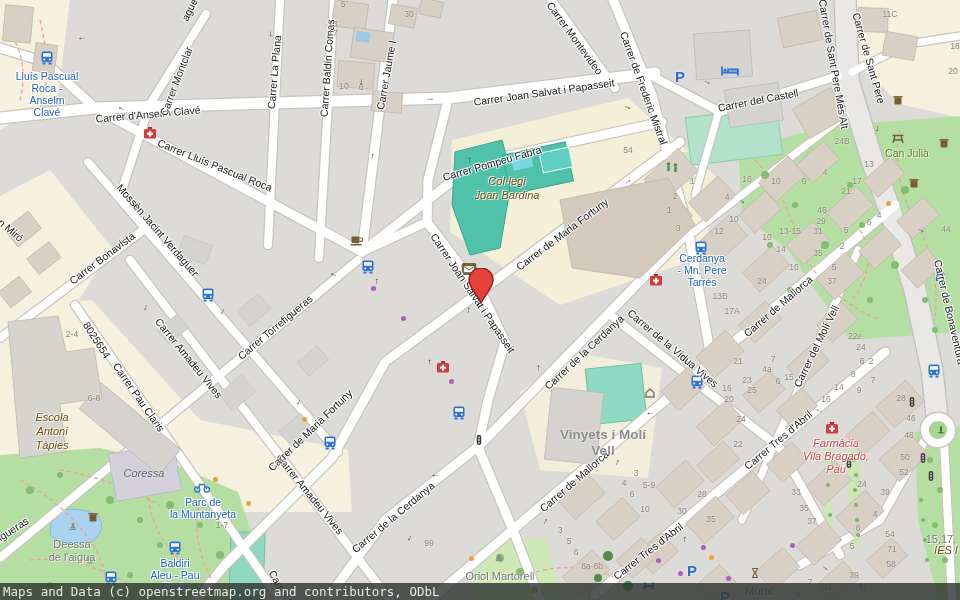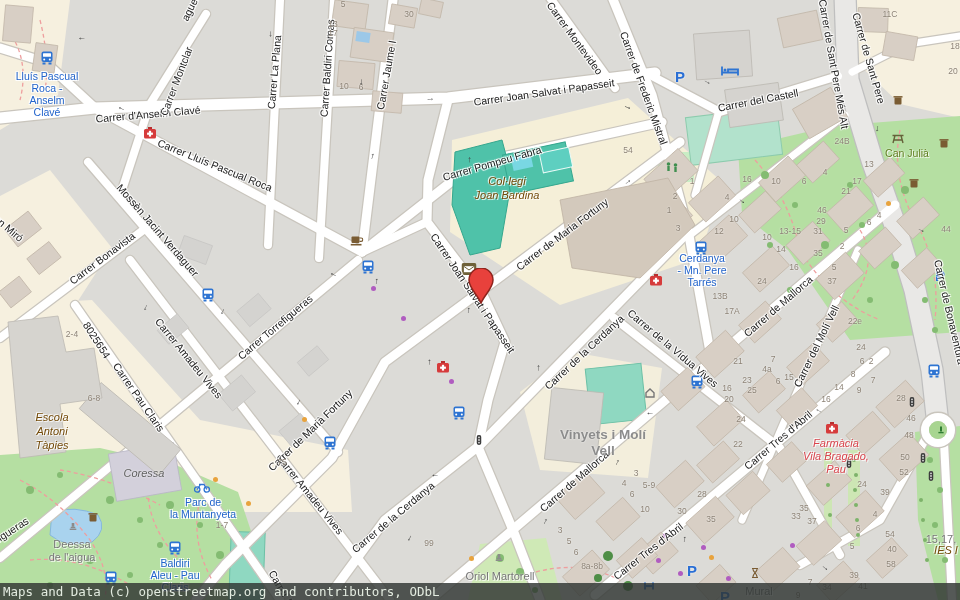--- a/index.html
+++ b/index.html
@@ -585,43 +585,43 @@
       <div class="lbl hnum" style="left: 773px; top: 359px; transform: translate(-50%, -50%) rotate(0deg);">7</div>
       <div class="lbl hnum" style="left: 767px; top: 369px; transform: translate(-50%, -50%) rotate(0deg);">4a</div>
       <div class="lbl hnum" style="left: 747px; top: 380px; transform: translate(-50%, -50%) rotate(0deg);">23</div>
       <div class="lbl hnum" style="left: 778px; top: 381px; transform: translate(-50%, -50%) rotate(0deg);">6</div>
       <div class="lbl hnum" style="left: 789px; top: 377px; transform: translate(-50%, -50%) rotate(0deg);">15</div>
       <div class="lbl hnum" style="left: 752px; top: 390px; transform: translate(-50%, -50%) rotate(0deg);">25</div>
       <div class="lbl hnum" style="left: 727px; top: 388px; transform: translate(-50%, -50%) rotate(0deg);">16</div>
       <div class="lbl hnum" style="left: 729px; top: 399px; transform: translate(-50%, -50%) rotate(0deg);">20</div>
       <div class="lbl hnum" style="left: 741px; top: 419px; transform: translate(-50%, -50%) rotate(0deg);">24</div>
       <div class="lbl hnum" style="left: 738px; top: 444px; transform: translate(-50%, -50%) rotate(0deg);">22</div>
-      <div class="lbl hnum" style="left: 855px; top: 321px; transform: translate(-50%, -50%) rotate(0deg); text-align: right;">22e</div>
+      <div class="lbl hnum" style="left: 855px; top: 336px; transform: translate(-50%, -50%) rotate(0deg); text-align: right;">22e</div>
       <div class="lbl hnum" style="left: 861px; top: 347px; transform: translate(-50%, -50%) rotate(0deg);">24</div>
       <div class="lbl hnum" style="left: 862px; top: 361px; transform: translate(-50%, -50%) rotate(0deg);">6</div>
       <div class="lbl hnum" style="left: 871px; top: 361px; transform: translate(-50%, -50%) rotate(0deg);">2</div>
       <div class="lbl hnum" style="left: 853px; top: 374px; transform: translate(-50%, -50%) rotate(0deg);">8</div>
       <div class="lbl hnum" style="left: 839px; top: 387px; transform: translate(-50%, -50%) rotate(0deg);">14</div>
       <div class="lbl hnum" style="left: 859px; top: 390px; transform: translate(-50%, -50%) rotate(0deg);">9</div>
       <div class="lbl hnum" style="left: 826px; top: 399px; transform: translate(-50%, -50%) rotate(0deg);">16</div>
       <div class="lbl hnum" style="left: 873px; top: 380px; transform: translate(-50%, -50%) rotate(0deg);">7</div>
       <div class="lbl hnum" style="left: 901px; top: 398px; transform: translate(-50%, -50%) rotate(0deg);">28</div>
       <div class="lbl hnum" style="left: 911px; top: 418px; transform: translate(-50%, -50%) rotate(0deg);">46</div>
       <div class="lbl hnum" style="left: 909px; top: 435px; transform: translate(-50%, -50%) rotate(0deg);">48</div>
       <div class="lbl hnum" style="left: 905px; top: 457px; transform: translate(-50%, -50%) rotate(0deg);">50</div>
       <div class="lbl hnum" style="left: 904px; top: 472px; transform: translate(-50%, -50%) rotate(0deg);">52</div>
       <div class="lbl hnum" style="left: 890px; top: 534px; transform: translate(-50%, -50%) rotate(0deg);">54</div>
-      <div class="lbl hnum" style="left: 892px; top: 549px; transform: translate(-50%, -50%) rotate(0deg);">40</div>
+      <div class="lbl hnum" style="left: 892px; top: 549px; transform: translate(-50%, -50%) rotate(0deg);">71</div>
       <div class="lbl hnum" style="left: 891px; top: 564px; transform: translate(-50%, -50%) rotate(0deg);">58</div>
       <div class="lbl hnum" style="left: 885px; top: 492px; transform: translate(-50%, -50%) rotate(0deg);">39</div>
       <div class="lbl hnum" style="left: 862px; top: 484px; transform: translate(-50%, -50%) rotate(0deg);">24</div>
       <div class="lbl hnum" style="left: 875px; top: 514px; transform: translate(-50%, -50%) rotate(0deg);">4</div>
       <div class="lbl hnum" style="left: 858px; top: 528px; transform: translate(-50%, -50%) rotate(0deg);">6</div>
       <div class="lbl hnum" style="left: 852px; top: 546px; transform: translate(-50%, -50%) rotate(0deg);">5</div>
-      <div class="lbl hnum" style="left: 796px; top: 516px; transform: translate(-50%, -50%) rotate(0deg);">33</div>
+      <div class="lbl hnum" style="left: 796px; top: 492px; transform: translate(-50%, -50%) rotate(0deg);">33</div>
       <div class="lbl hnum" style="left: 804px; top: 508px; transform: translate(-50%, -50%) rotate(0deg);">35</div>
       <div class="lbl hnum" style="left: 812px; top: 521px; transform: translate(-50%, -50%) rotate(0deg);">37</div>
       <div class="lbl hnum" style="left: 854px; top: 575px; transform: translate(-50%, -50%) rotate(0deg);">39</div>
       <div class="lbl hnum" style="left: 863px; top: 586px; transform: translate(-50%, -50%) rotate(0deg);">41</div>
       <div class="lbl hnum" style="left: 827px; top: 587px; transform: translate(-50%, -50%) rotate(0deg);">34</div>
       <div class="lbl hnum" style="left: 810px; top: 582px; transform: translate(-50%, -50%) rotate(0deg);">7</div>
       <div class="lbl hnum" style="left: 798px; top: 595px; transform: translate(-50%, -50%) rotate(0deg);">9</div>
       <div class="lbl hnum" style="left: 702px; top: 494px; transform: translate(-50%, -50%) rotate(0deg);">28</div>
       <div class="lbl hnum" style="left: 682px; top: 511px; transform: translate(-50%, -50%) rotate(0deg);">30</div>
       <div class="lbl hnum" style="left: 711px; top: 519px; transform: translate(-50%, -50%) rotate(0deg);">35</div>

